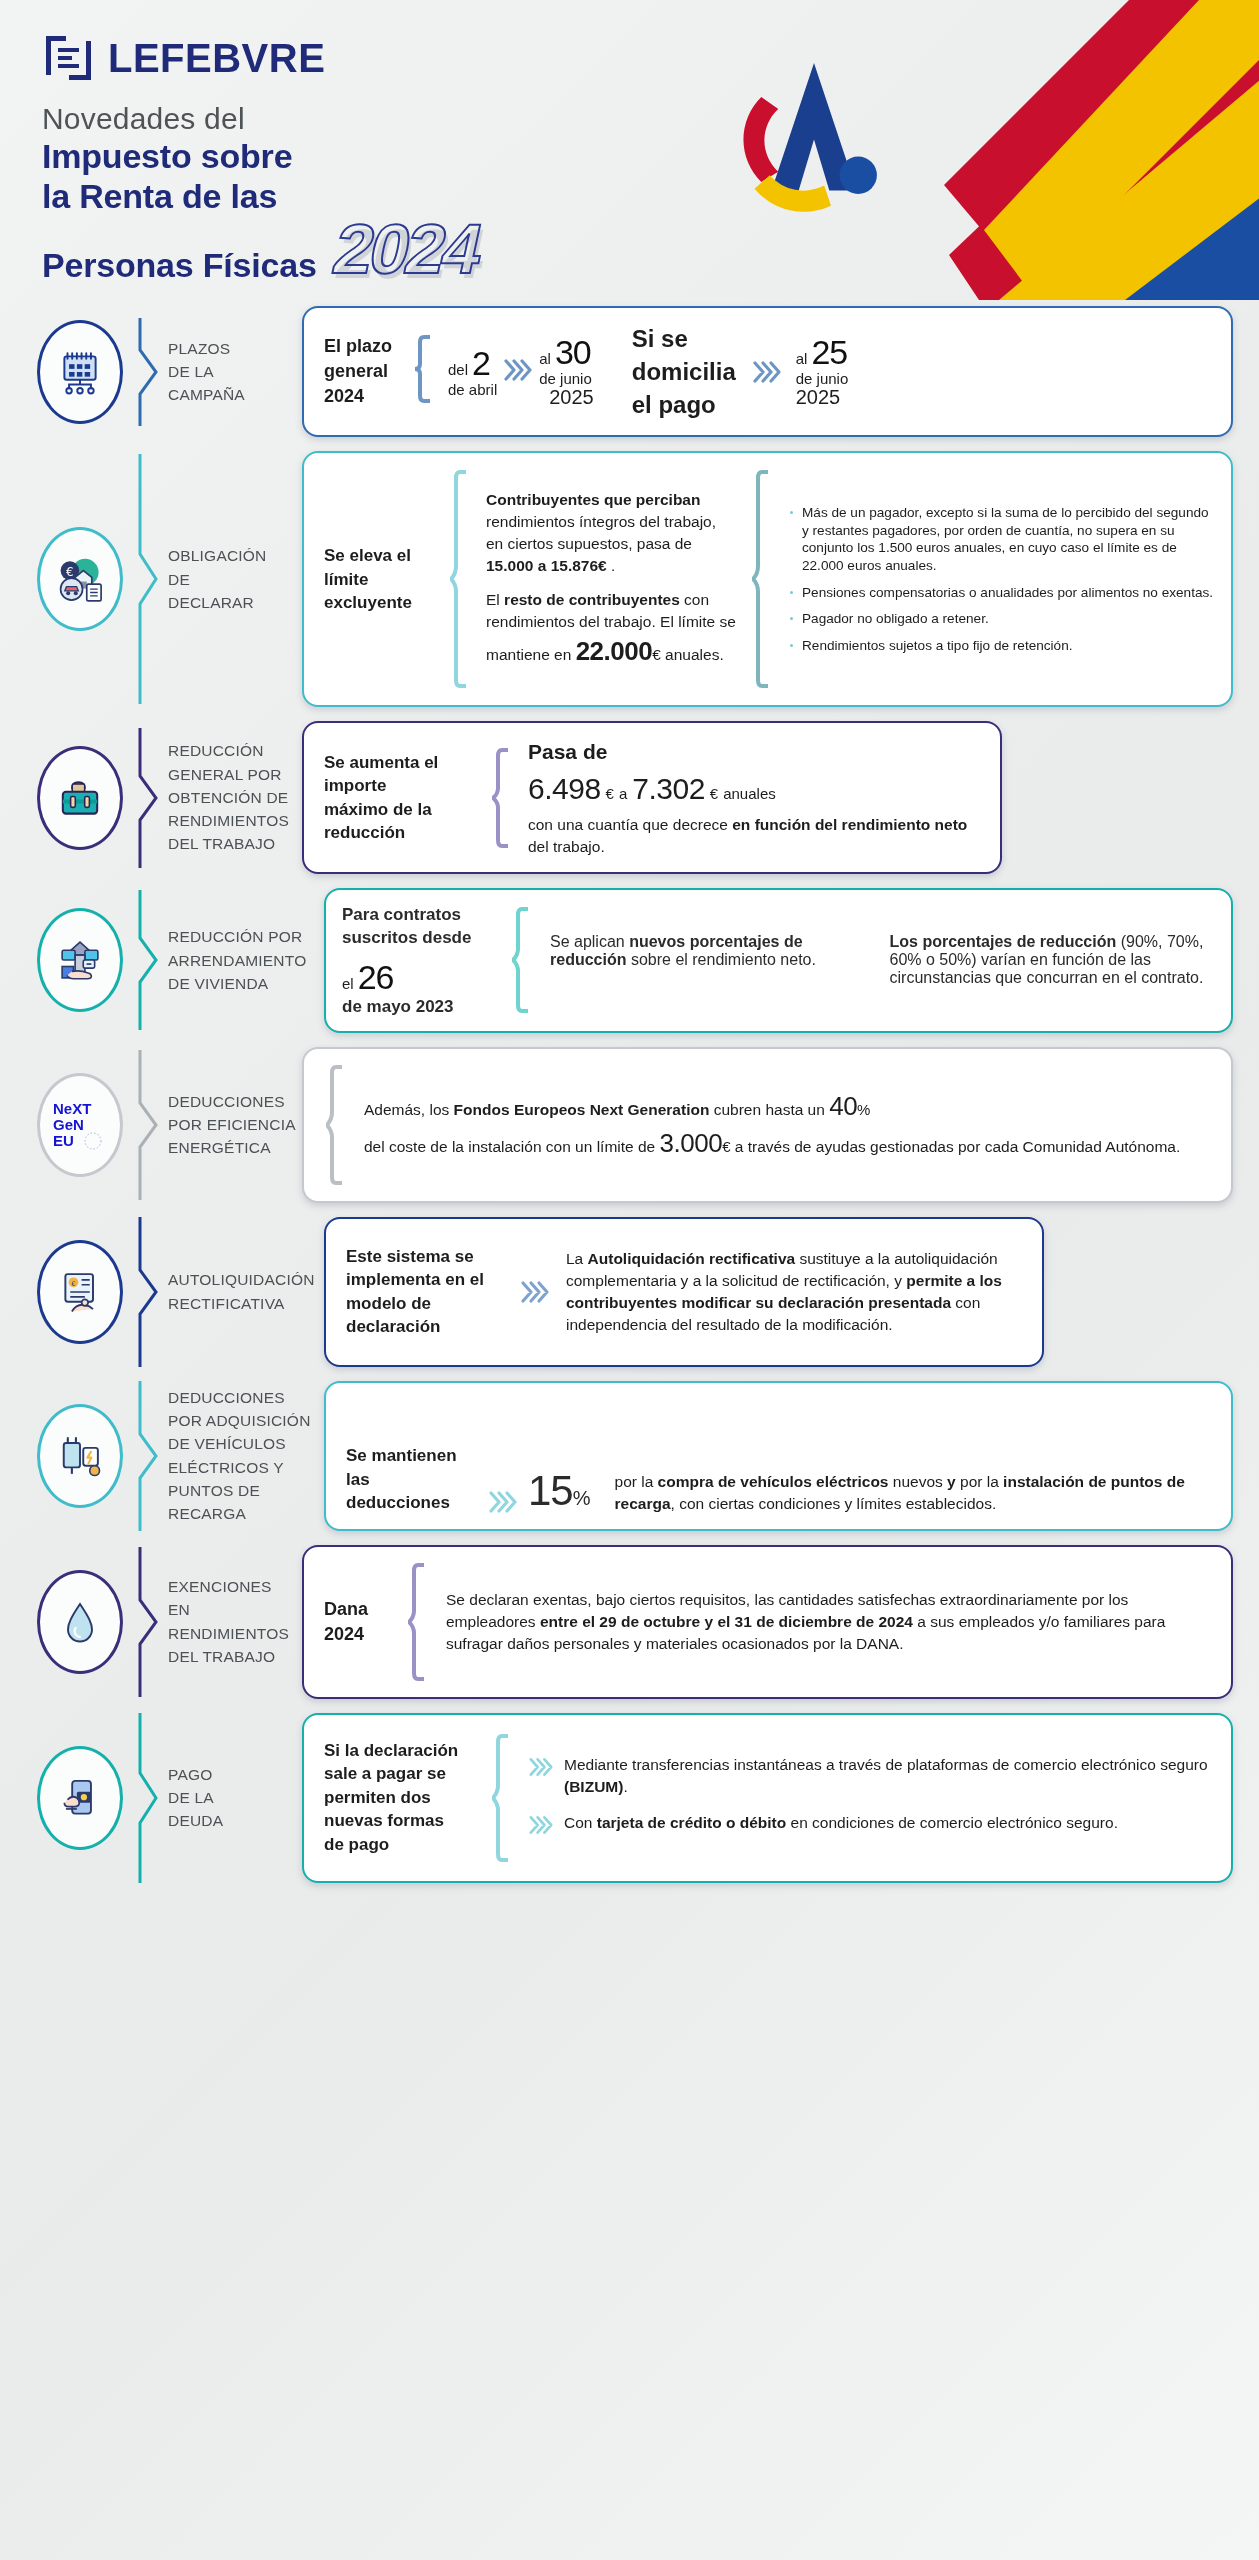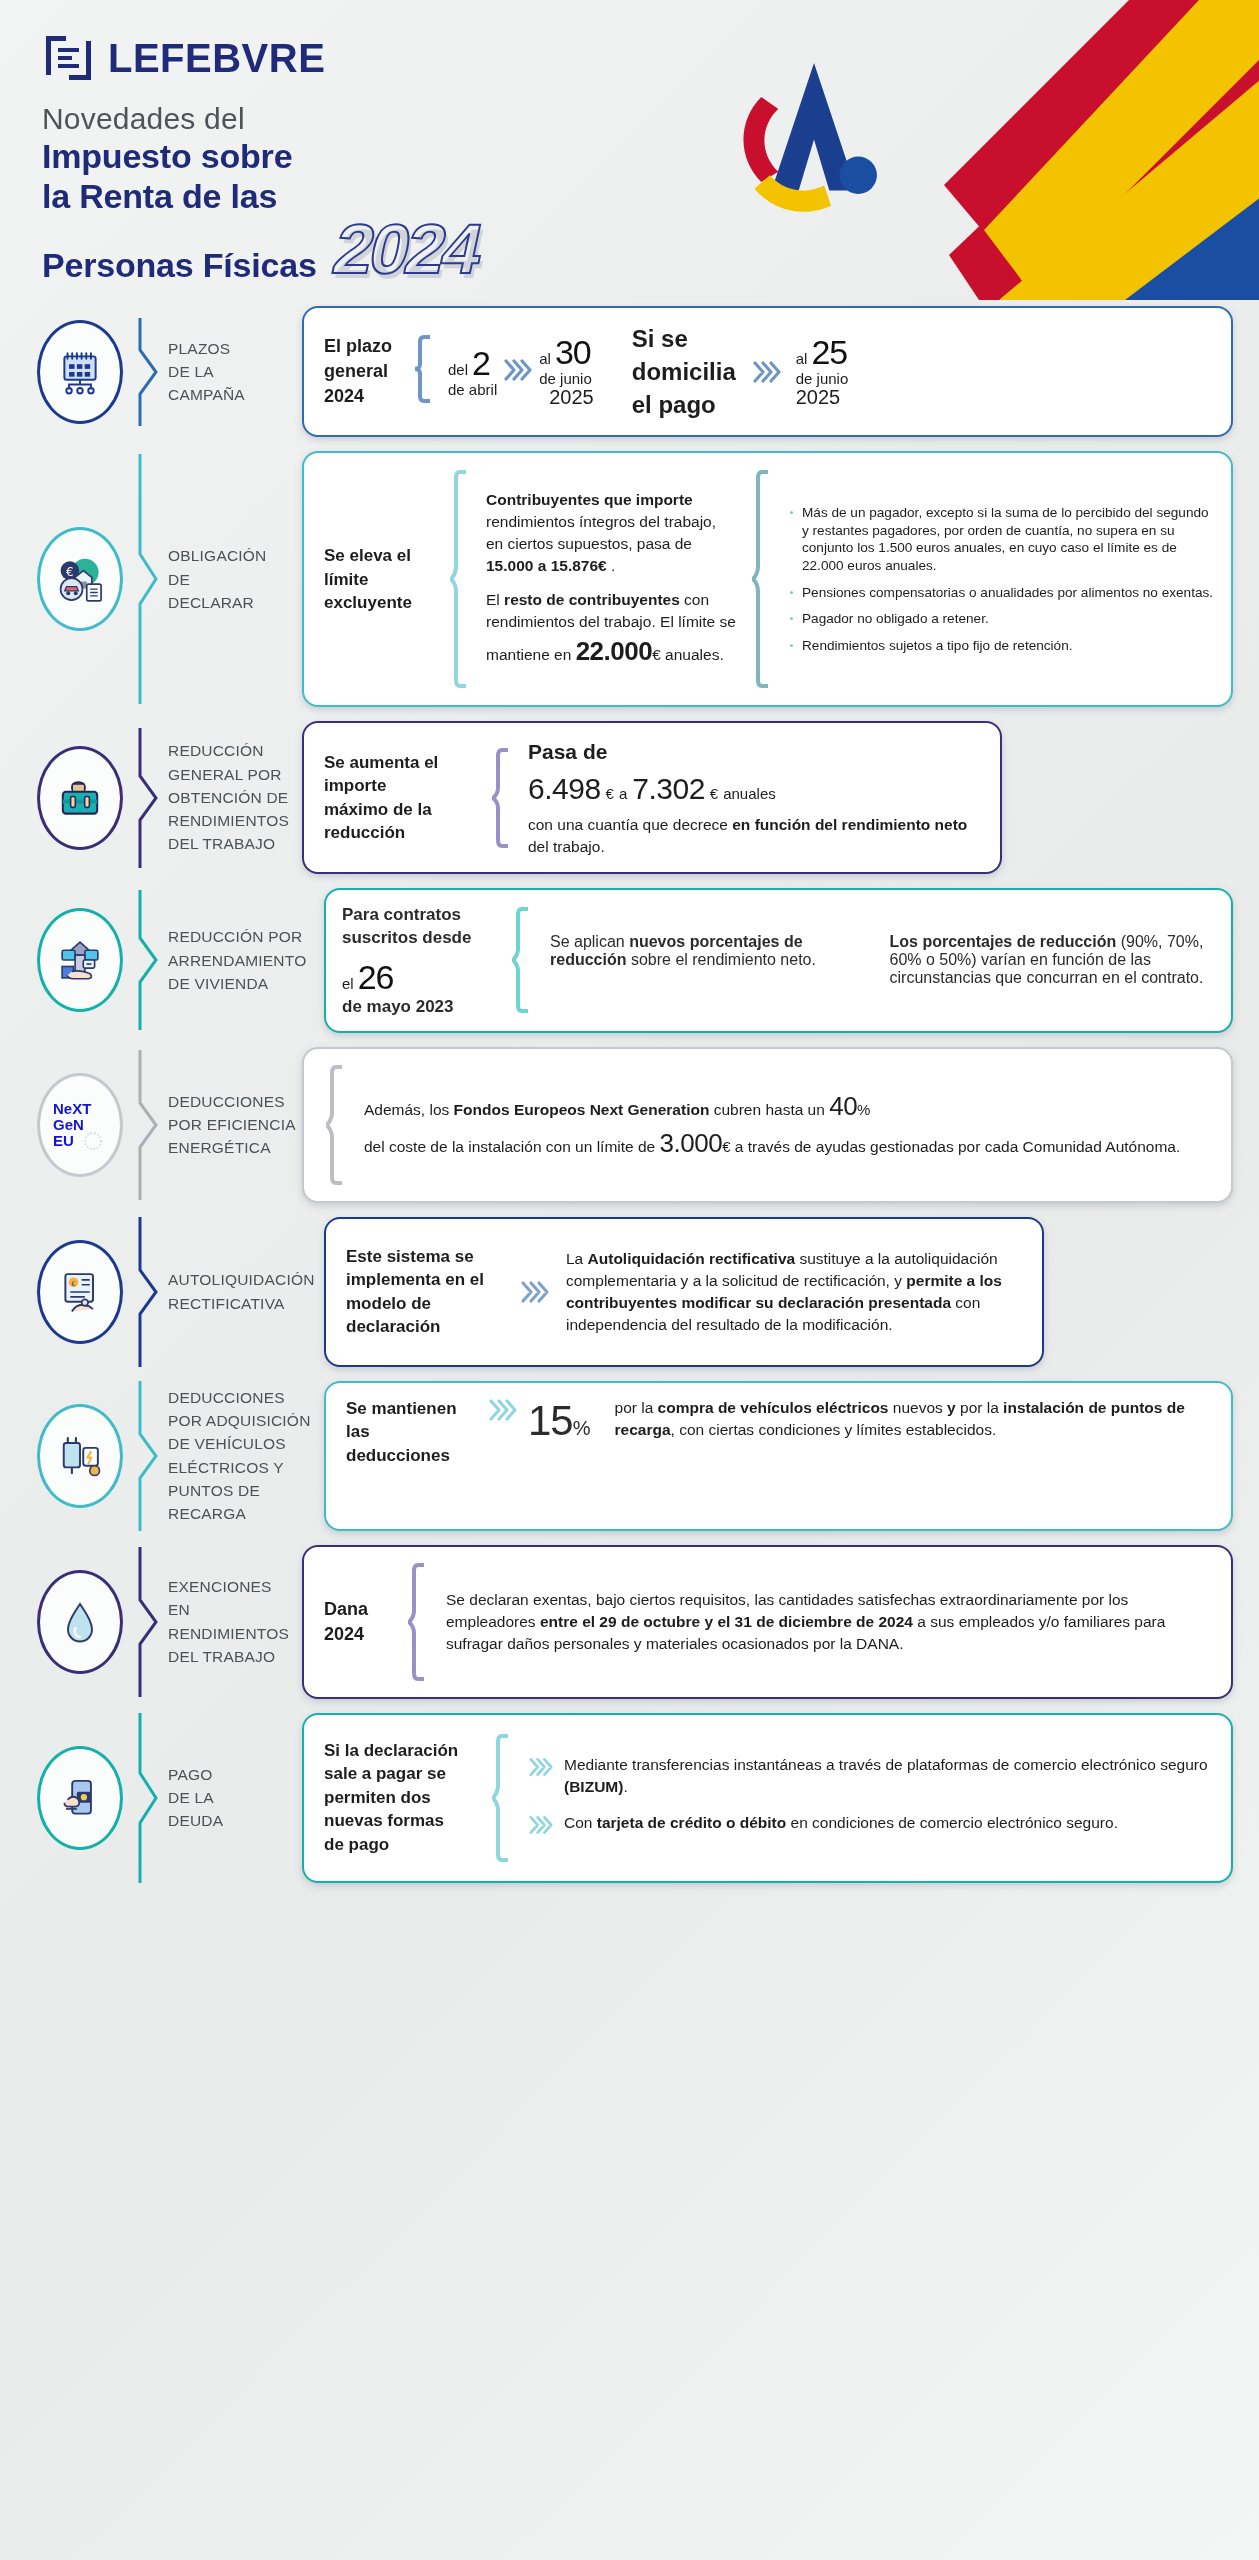--- a/index.html
+++ b/index.html
@@ -294,21 +294,21 @@
       <div class="card" style="border-color:#3fbcc9;">
         <div class="lede" style="white-space:pre-line;flex:0 0 118px;">Se eleva el
 límite
 excluyente</div>
         <div class="brace">
           <svg viewBox="0 0 18 220" preserveAspectRatio="none">
               <path d="M16 3 H10 q-4 0 -4 6 v88 q0 8 -5 13 q5 5 5 13 v88 q0 6 4 6 h6" fill="none" stroke="#8fd6de" stroke-width="4"></path>
             </svg>
         </div>
         <div class="body" style="flex:0 0 250px;">
-          <p style="margin:0 0 12px 0;"><b>Contribuyentes que importe</b> rendimientos íntegros del trabajo, en ciertos supuestos, pasa de <b>15.000 a 15.876€</b> .</p>
+          <p style="margin:0 0 12px 0;"><b>Contribuyentes que perciban</b> rendimientos íntegros del trabajo, en ciertos supuestos, pasa de <b>15.000 a 15.876€</b> .</p>
           <p style="margin:0;">El <b>resto de contribuyentes</b> con rendimientos del trabajo. El límite se mantiene en <span class="bigb" style="font-size:26px;">22.000</span>€ anuales.</p>
         </div>
         <div class="brace" style="margin-left:10px;">
           <svg viewBox="0 0 18 220" preserveAspectRatio="none">
               <path d="M16 3 H10 q-4 0 -4 6 v88 q0 8 -5 13 q5 5 5 13 v88 q0 6 4 6 h6" fill="none" stroke="#7fb6bd" stroke-width="4"></path>
             </svg>
         </div>
         <div class="body">
           <ul class="bullets">
             <li>Más de un pagador, excepto si la suma de lo percibido del segundo y restantes pagadores, por orden de cuantía, no supera en su conjunto los 1.500 euros anuales, en cuyo caso el límite es de 22.000 euros anuales.</li>
@@ -502,21 +502,21 @@
         <svg width="34" height="150" viewBox="0 0 34 150">
             <path d="M6 0 v53 l16 22 l-16 22 v53" fill="none" stroke="#3fbcc9" stroke-width="3"></path>
           </svg>
       </div>
       <div class="label-cell wide" style="white-space:pre-line;">DEDUCCIONES
 POR ADQUISICIÓN
 DE VEHÍCULOS
 ELÉCTRICOS Y
 PUNTOS DE
 RECARGA</div>
-      <div class="card" style="border-color:#3fbcc9;align-items:flex-start;">
+      <div class="card" style="border-color:#3fbcc9;align-items:flex-end;">
         <div class="lede" style="white-space:pre-line;flex:0 0 138px;">Se mantienen
 las
 deducciones</div>
         <div class="arrows">
           <svg width="30" height="26" viewBox="0 0 30 26">
               <path d="M3 4 l8 9 l-8 9 M11 4 l8 9 l-8 9 M19 4 l8 9 l-8 9" fill="none" stroke="#8fd6de" stroke-width="3.2" stroke-linecap="round" stroke-linejoin="round"></path>
             </svg>
         </div>
         <div style="display:flex;align-items:baseline;margin:0 12px 0 2px;">
           <span style="font-size:42px;letter-spacing:-1px;">15</span>

